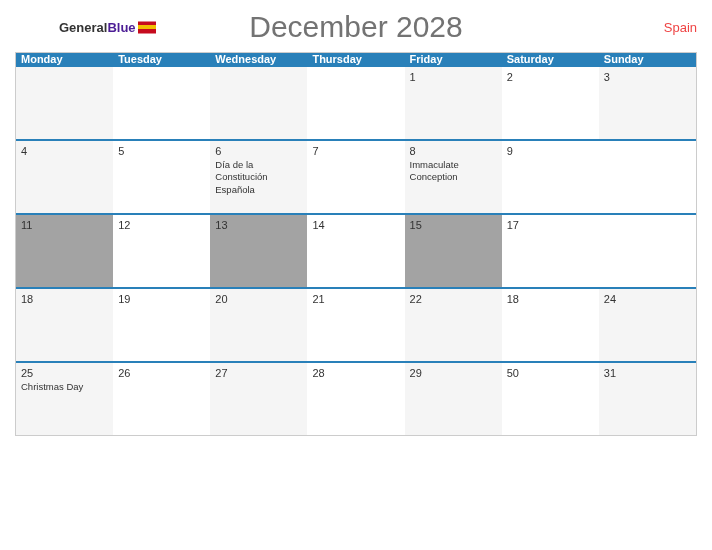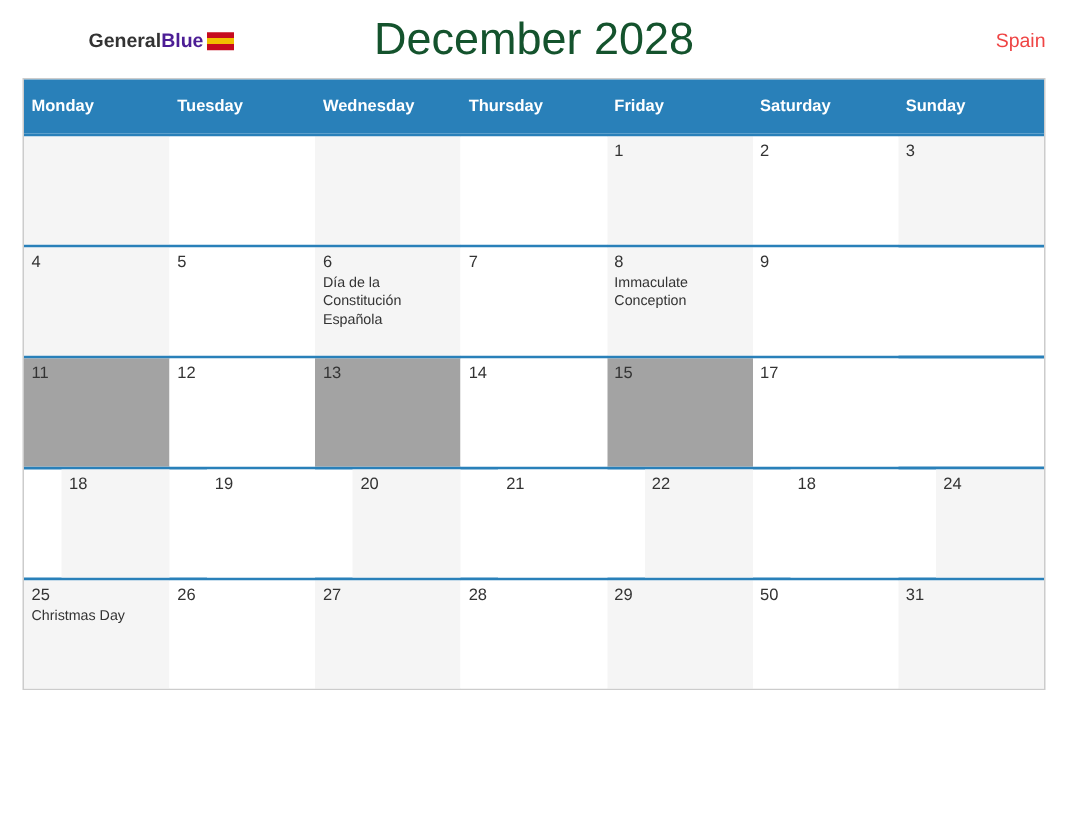--- a/index.html
+++ b/index.html
@@ -46,21 +46,21 @@
     .logo-flag {
       display: inline-block;
       width: 18px;
       height: 12px;
       background: linear-gradient(to bottom, #c60b1e 33%, #f1bf00 33%, #f1bf00 66%, #c60b1e 66%);
       margin-left: 2px;
       vertical-align: middle;
     }
     .title {
       font-size: 30px;
-      color: #14532d;
+      color: #737373;
       font-weight: normal;
       text-align: center;
     }
     .country {
       position: absolute;
       right: 0;
       top: 50%;
       transform: translateY(-50%);
       font-size: 13px;
       color: #ef4444;
@@ -71,21 +71,21 @@
     }
     .cal-header {
       display: grid;
       grid-template-columns: repeat(7, 1fr);
       background: #2980b9;
     }
     .cal-header-cell {
       color: #fff;
       font-size: 11px;
       font-weight: bold;
-      padding: 12px 5px;
+      padding: 0 5px;
       text-align: left;
     }
     .cal-body {
       display: flex;
       flex-direction: column;
     }
     .cal-week {
       display: grid;
       grid-template-columns: repeat(7, 1fr);
       border-top: 2px solid #2980b9;
@@ -119,21 +119,21 @@
       line-height: 1.3;
       margin-top: 2px;
     }
     
     .week1 .cal-cell { background: #f5f5f5; }
     .week1 .cal-cell:nth-child(even) { background: #fff; }
     .week2 .cal-cell { background: #f5f5f5; }
     .week2 .cal-cell:nth-child(even) { background: #fff; }
     .week3 .cal-cell { background: #a3a3a3; }
     .week3 .cal-cell:nth-child(even) { background: #fff; }
-    .week4 .cal-cell { background: #f5f5f5; margin-left: 25px; }
+    .week4 .cal-cell { background: #f5f5f5; }
     .week4 .cal-cell:nth-child(even) { background: #fff; }
     .week5 .cal-cell { background: #f5f5f5; }
     .week5 .cal-cell:nth-child(even) { background: #fff; }
   </style>
 </head>
 <body>
 
 <div class="page">
   <div class="header">
     <div class="logo">

